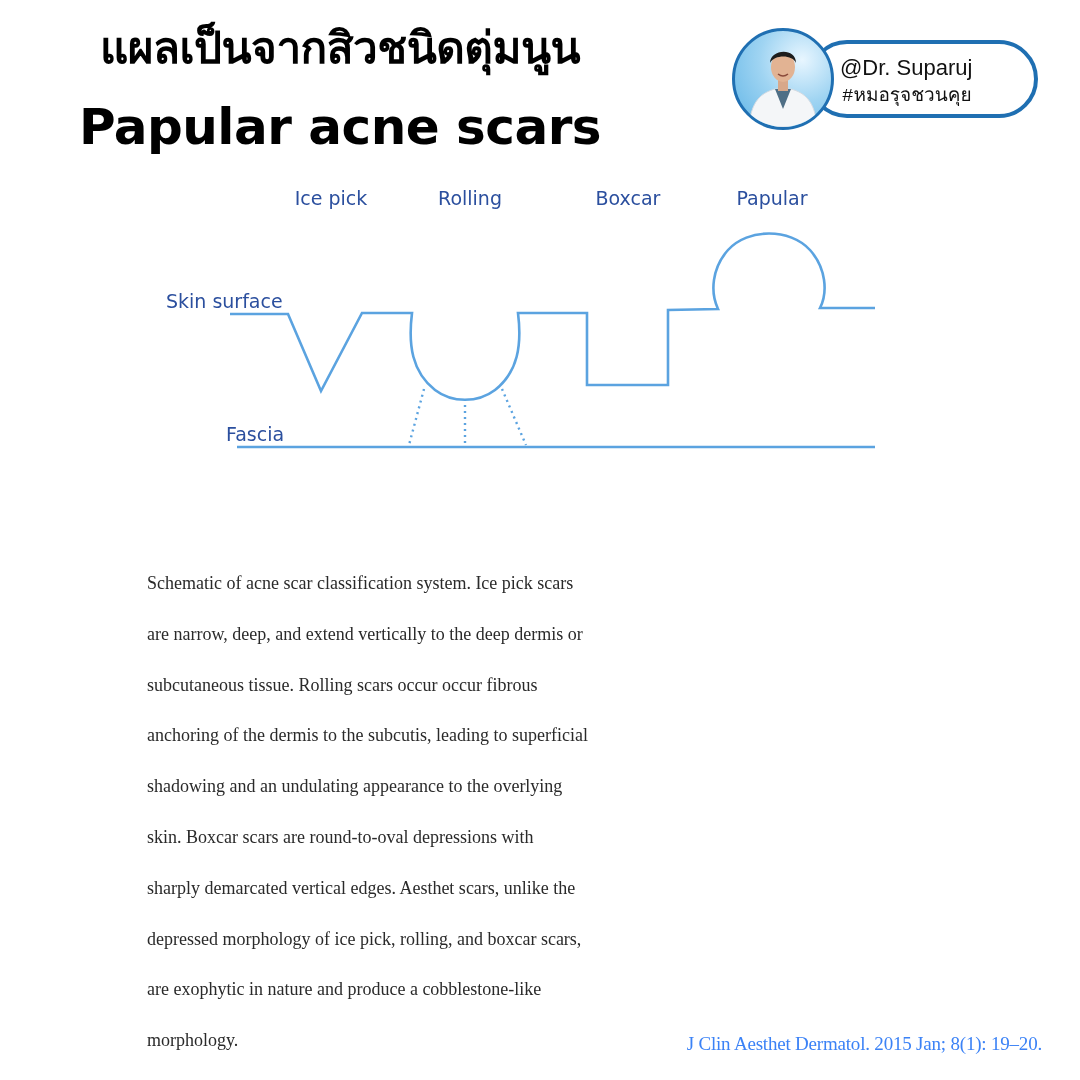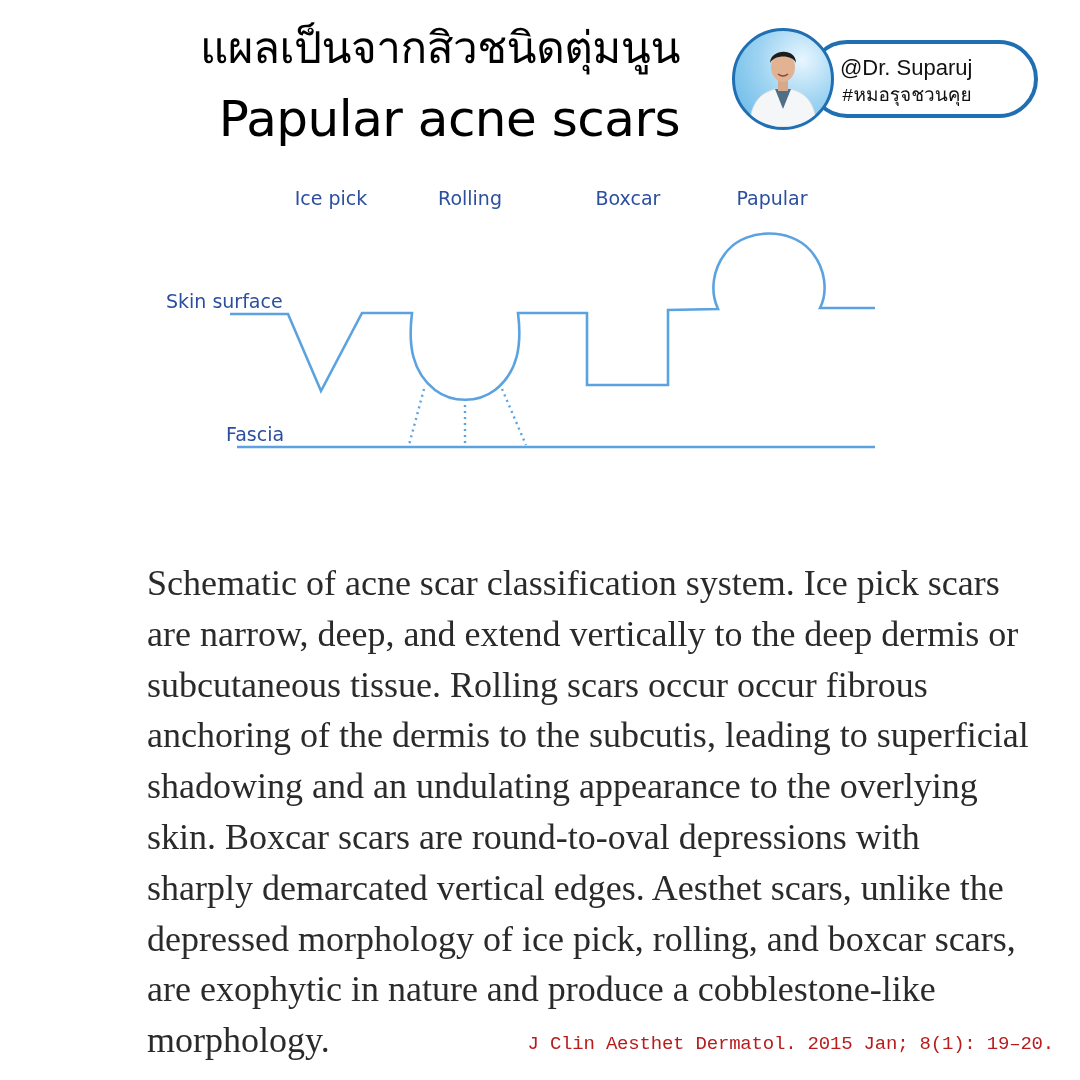--- a/index.html
+++ b/index.html
@@ -12,37 +12,37 @@
       height: 1080px;
       position: relative;
       overflow: hidden;
       font-family: "DejaVu Sans", sans-serif;
     }
     .title-block {
       position: absolute;
       left: 0;
       top: 18px;
       width: 680px;
-      text-align: right;
+      text-align: center;
       color: #000000;
-      font-weight: normal;
+      font-weight: bold;
     }
     .title-th {
       font-family: "DejaVu Sans", sans-serif;
       font-size: 44px;
       line-height: 60px;
       letter-spacing: -0.5px;
       white-space: nowrap;
     }
     .title-en {
       font-family: "DejaVu Sans", sans-serif;
       font-size: 50px;
       line-height: 66px;
       letter-spacing: -0.5px;
-      margin-top: 8px;
+      margin-top: 16px;
       white-space: nowrap;
     }
     .badge {
       position: absolute;
       left: 730px;
       top: 26px;
       width: 316px;
       height: 108px;
     }
     .badge-pill {
@@ -98,36 +98,36 @@
     .diagram text {
       font-family: "DejaVu Sans", sans-serif;
       fill: #2b4f9e;
     }
     .caption {
       position: absolute;
       left: 147px;
       top: 558px;
       width: 780px;
       font-family: "Liberation Serif", serif;
-      font-size: 36px;
+      font-size: 18px;
       line-height: 50.8px;
       color: #2a2a2a;
     }
     .caption-line {
       white-space: nowrap;
       display: block;
     }
     .citation {
       position: absolute;
-      right: 26px;
+      right: 38px;
       top: 1030px;
-      font-family: Liberation Mono, monospace;
+      font-family: Liberation Serif, serif;
       font-size: 19px;
       line-height: 28px;
-      color: #b91c1c;
+      color: #3b82f6;
       white-space: nowrap;
       font-weight: 300;
       letter-spacing: -0.2px;
     }
   </style>
 </head>
 <body>
 
 <div class="title-block">
   <div class="title-th">แผลเป็นจากสิวชนิดตุ่มนูน</div>

